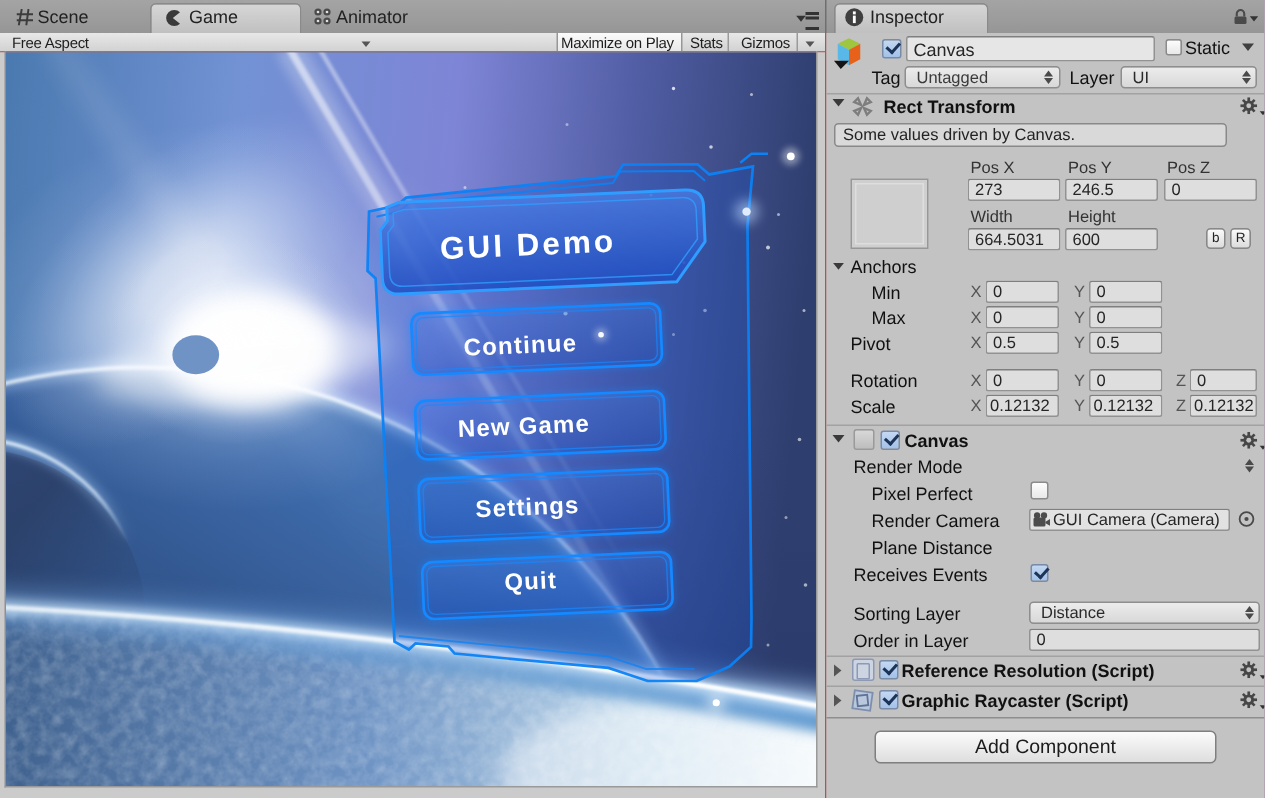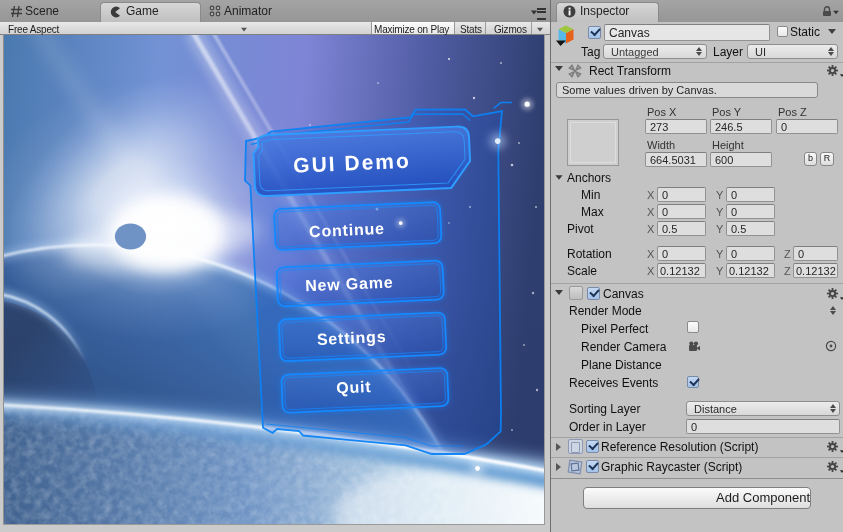--- a/index.html
+++ b/index.html
@@ -16,21 +16,21 @@
   #gtoolbar{left:0;top:22px;width:550px;height:12px;background:linear-gradient(#e8e8e8,#d2d2d2);
     border-bottom:1px solid #808080;box-sizing:content-box;}
   .tbtxt{position:absolute;font-size:10px;color:#1d1d1d;letter-spacing:-0.2px;}
   .vsep{position:absolute;top:22px;width:1px;height:12px;background:#9a9a9a;}
   .tri-d{width:0;height:0;border-left:4px solid transparent;border-right:4px solid transparent;border-top:5px solid #404040;}
   .tri-r{width:0;height:0;border-top:4px solid transparent;border-bottom:4px solid transparent;border-left:5px solid #555;}
   
   #inspector{left:551px;top:22px;width:292px;height:510px;background:#c3c3c3;}
   .lbl{position:absolute;font-size:12px;color:#111;white-space:nowrap;}
   .lbl11{position:absolute;font-size:11px;color:#222;white-space:nowrap;}
-  .bold{font-weight:normal;}
+  .bold{font-weight:bold;}
   .fld{position:absolute;background:#dedede;border:1px solid #929292;border-top-color:#7f7f7f;
     border-radius:2px;font-size:11px;color:#262626;padding:1px 0 0 4px;box-sizing:border-box;
     white-space:nowrap;overflow:hidden;}
   .drop{position:absolute;background:linear-gradient(#ececec,#d8d8d8);border:1px solid #8e8e8e;
     border-radius:3px;font-size:11px;color:#2a2a2a;padding:1px 0 0 7px;box-sizing:border-box;white-space:nowrap;}
   .updn{position:absolute;width:7px;height:9px;}
   .updn:before{content:"";position:absolute;left:0;top:0;border-left:3.5px solid transparent;border-right:3.5px solid transparent;border-bottom:4px solid #4a4a4a;}
   .updn:after{content:"";position:absolute;left:0;bottom:0;border-left:3.5px solid transparent;border-right:3.5px solid transparent;border-top:4px solid #4a4a4a;}
   .cb{position:absolute;width:12px;height:12px;background:linear-gradient(#fdfdfd,#e8e8e8);
     border:1px solid #8b8b8b;border-radius:2px;box-sizing:border-box;}
@@ -465,20 +465,21 @@
   </svg>
   <div class="abs" style="left:838px;top:296px;">
       <div class="tri-d" style="transform:scale(.55);border-top-color:#333"></div>
     </div>
 
   <div class="lbl" style="left:569px;top:304px;">Render Mode</div>
   <div class="updn" style="left:830px;top:306px;"></div>
   <div class="lbl" style="left:581px;top:322px;">Pixel Perfect</div>
   <div class="cb abs" style="left:687px;top:321px;width:12px;height:12px;"></div>
   <div class="lbl" style="left:581px;top:340px;">Render Camera</div>
+  <div class="fld" style="left:686px;top:339px;width:134px;height:15px;padding-left:15px;background:#e2e2e2;">GUI Camera (Camera)</div>
   <svg class="abs" style="left:688px;top:341px" width="12" height="11" viewBox="0 0 12 11">
     <circle cx="3.4" cy="2.6" r="2.1" fill="#4c4c4c"></circle>
       <circle cx="8" cy="2.6" r="2.1" fill="#4c4c4c"></circle>
     <rect x="1" y="4" width="8" height="6" rx="1" fill="#4c4c4c"></rect>
     <polygon points="9,6.8 12,5 12,9.5 9,7.8" fill="#4c4c4c"></polygon>
   </svg>
   <svg class="abs" style="left:825px;top:340px" width="12" height="12" viewBox="0 0 12 12">
     <circle cx="6" cy="6" r="4.6" fill="none" stroke="#4a4a4a" stroke-width="1.2"></circle>
     <circle cx="6" cy="6" r="1.4" fill="#4a4a4a"></circle>
   </svg>
@@ -535,14 +536,14 @@
           <rect x="1.2" y="6.9" width="13.6" height="2.2" transform="rotate(45 8 8)"></rect>
         </g>
       </g>
     <circle cx="8" cy="8" r="2" fill="#c3c3c3"></circle>
   </svg>
   <div class="abs" style="left:838px;top:469px;">
       <div class="tri-d" style="transform:scale(.55);border-top-color:#333"></div>
     </div>
   <div class="sep" style="left:551px;top:478px;background:#8e8e8e;"></div>
 
-  <div class="abs" style="left:583px;top:487px;width:228px;height:22px;background:linear-gradient(#fbfbfb,#dedede);border:1px solid #7f7f7f;border-radius:4px;box-sizing:border-box;text-align:right;font-size:13px;color:#1c1c1c;line-height:20px;">Add Component</div>
+  <div class="abs" style="left:583px;top:487px;width:228px;height:22px;background:linear-gradient(#fbfbfb,#dedede);border:1px solid #7f7f7f;border-radius:4px;box-sizing:border-box;text-align:center;font-size:13px;color:#1c1c1c;line-height:20px;">Add Component</div>
 </div>
 
 </body></html>

